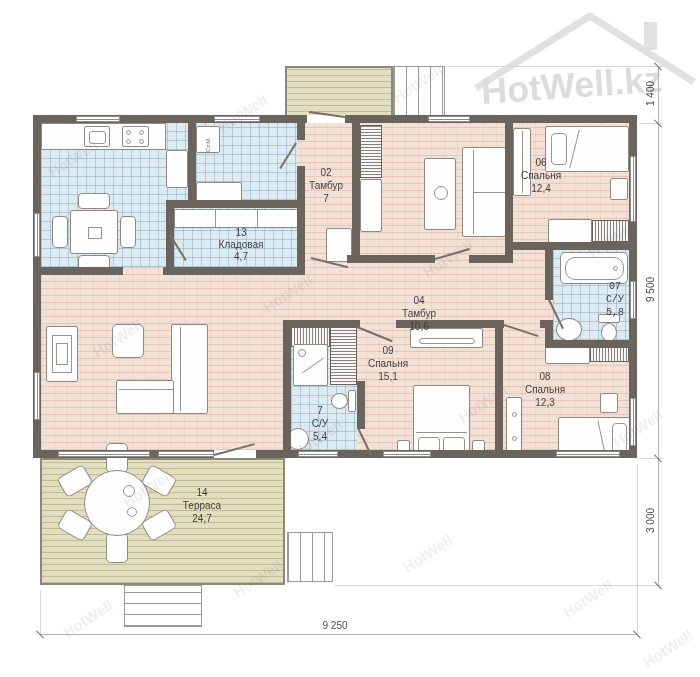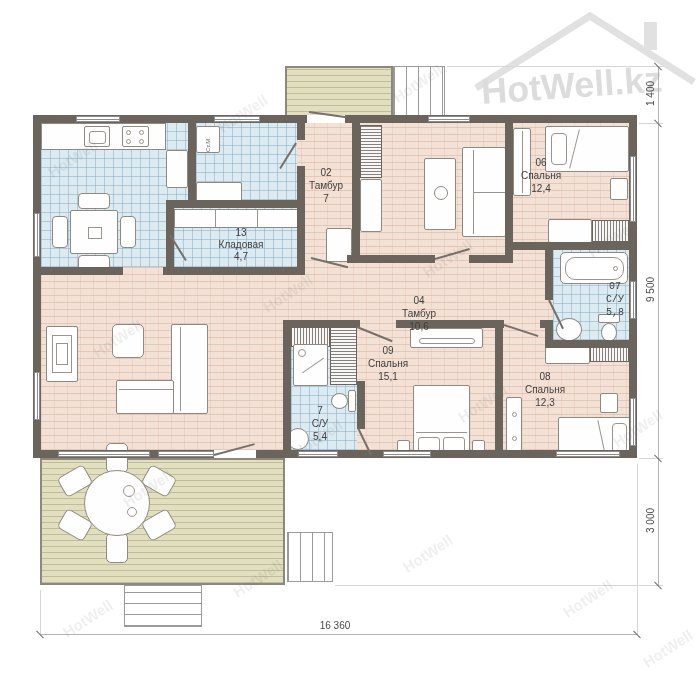--- a/index.html
+++ b/index.html
@@ -273,33 +273,38 @@
   <div class="rlabel" style="left:275px;top:404px;">
     <span>7</span>
     <span>С/У</span>
     <span>5,4</span>
   </div>
   <div class="rlabel" style="left:196px;top:227px;line-height:12px;">
     <span>13</span>
     <span>Кладовая</span>
     <span>4,7</span>
   </div>
+  <div class="rlabel" style="left:157px;top:486px;">
+    <span>14</span>
+    <span>Терраса</span>
+    <span>24,7</span>
+  </div>
 
   <div class="dimline" style="left:658px;top:66px;width:1px;height:519px;"></div>
   <div class="tick" style="left:653px;top:66px;"></div>
   <div class="tick" style="left:653px;top:123px;"></div>
   <div class="tick" style="left:653px;top:458px;"></div>
   <div class="tick" style="left:653px;top:585px;"></div>
   <div class="dimtext rot" style="left:628px;top:88px;">1 400</div>
   <div class="dimtext rot" style="left:628px;top:284px;">9 500</div>
   <div class="dimtext rot" style="left:628px;top:515px;">3 000</div>
   <div class="dimline" style="left:40px;top:634px;width:597px;height:1px;"></div>
   <div class="tick" style="left:35px;top:634px;"></div>
   <div class="tick" style="left:632px;top:634px;"></div>
-  <div class="dimtext" style="left:300px;top:620px;width:70px;">16 360</div>
+  <div class="dimtext" style="left:300px;top:620px;width:70px;">9 250</div>
 
   <div class="extline" style="left:447px;top:66px;width:216px;height:1px;"></div>
   <div class="extline" style="left:639px;top:123px;width:24px;height:1px;"></div>
   <div class="extline" style="left:639px;top:458px;width:24px;height:1px;"></div>
   <div class="extline" style="left:335px;top:585px;width:328px;height:1px;"></div>
   <div class="extline" style="left:40px;top:590px;width:1px;height:44px;"></div>
   <div class="extline" style="left:637px;top:464px;width:1px;height:170px;"></div>
 
   <div class="wm" style="left:45px;top:150px;">HotWell</div>
   <div class="wm" style="left:215px;top:105px;">HotWell</div>

